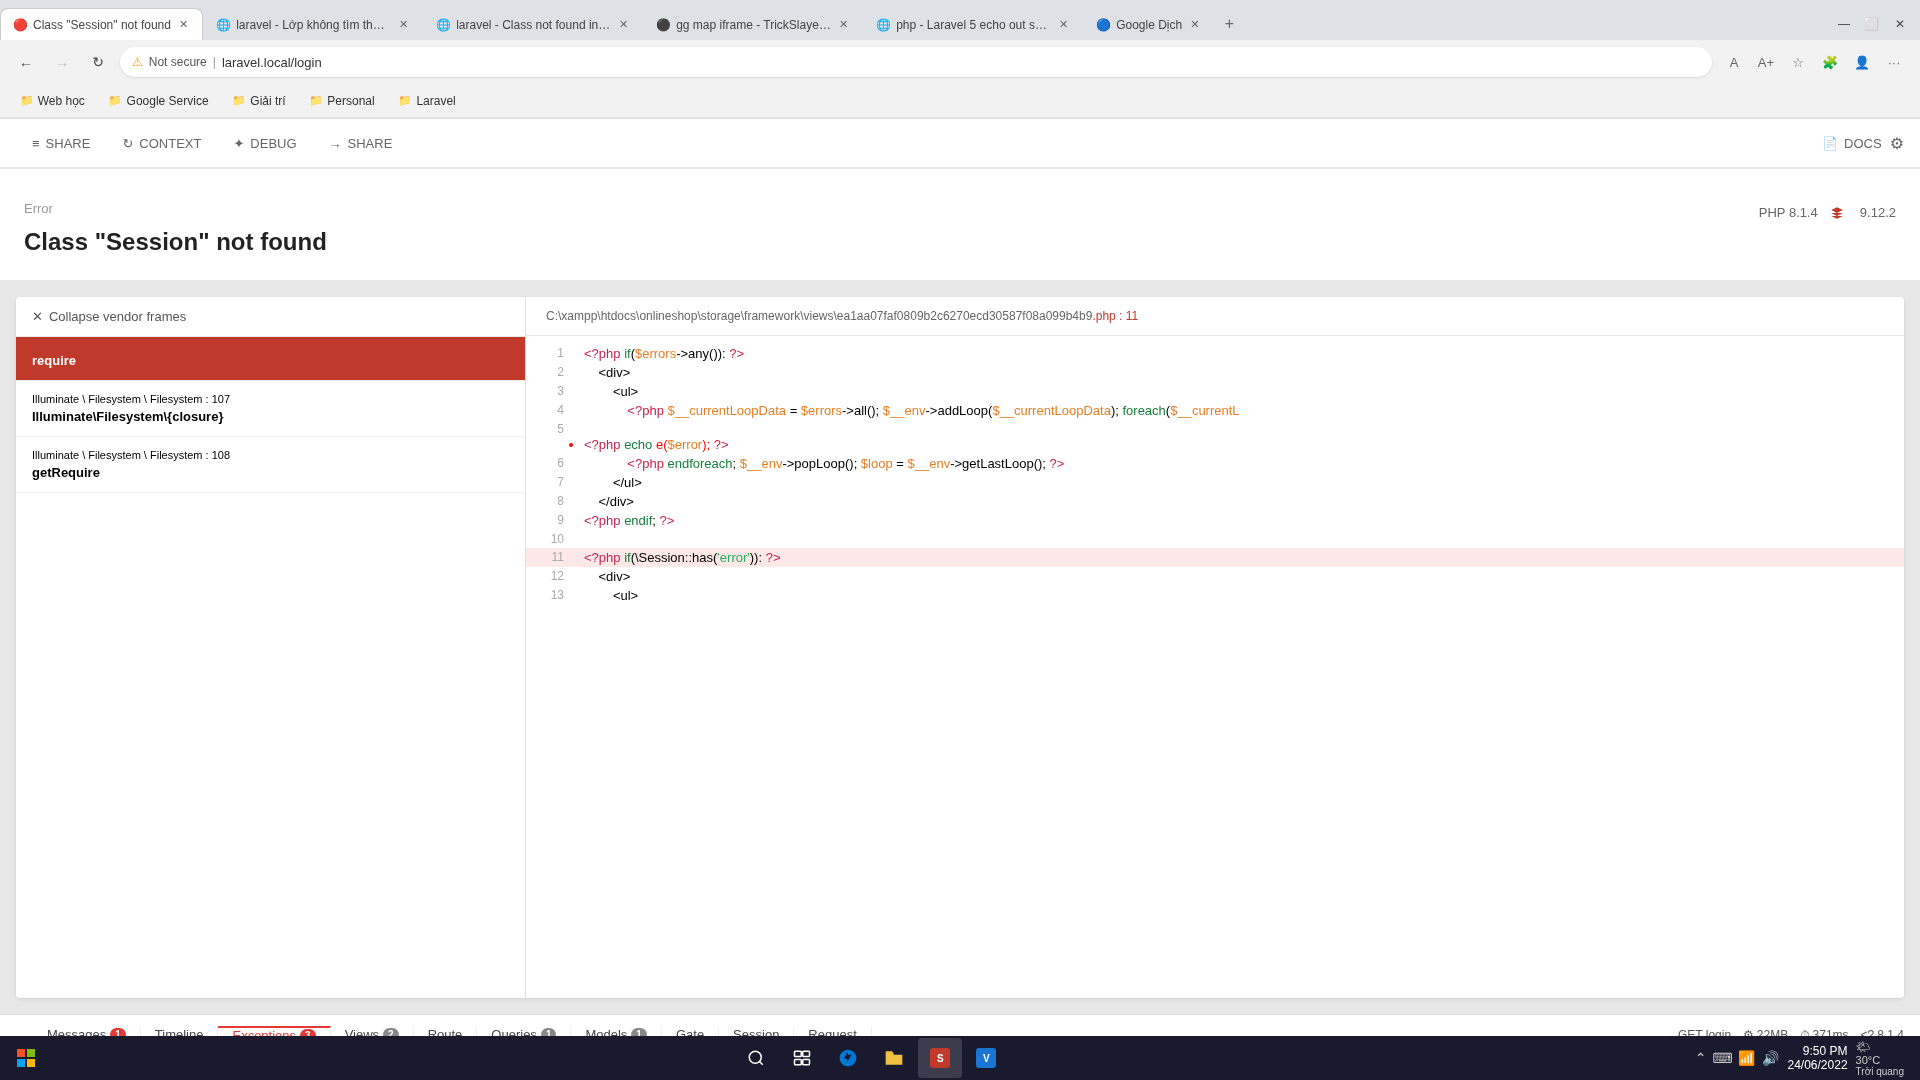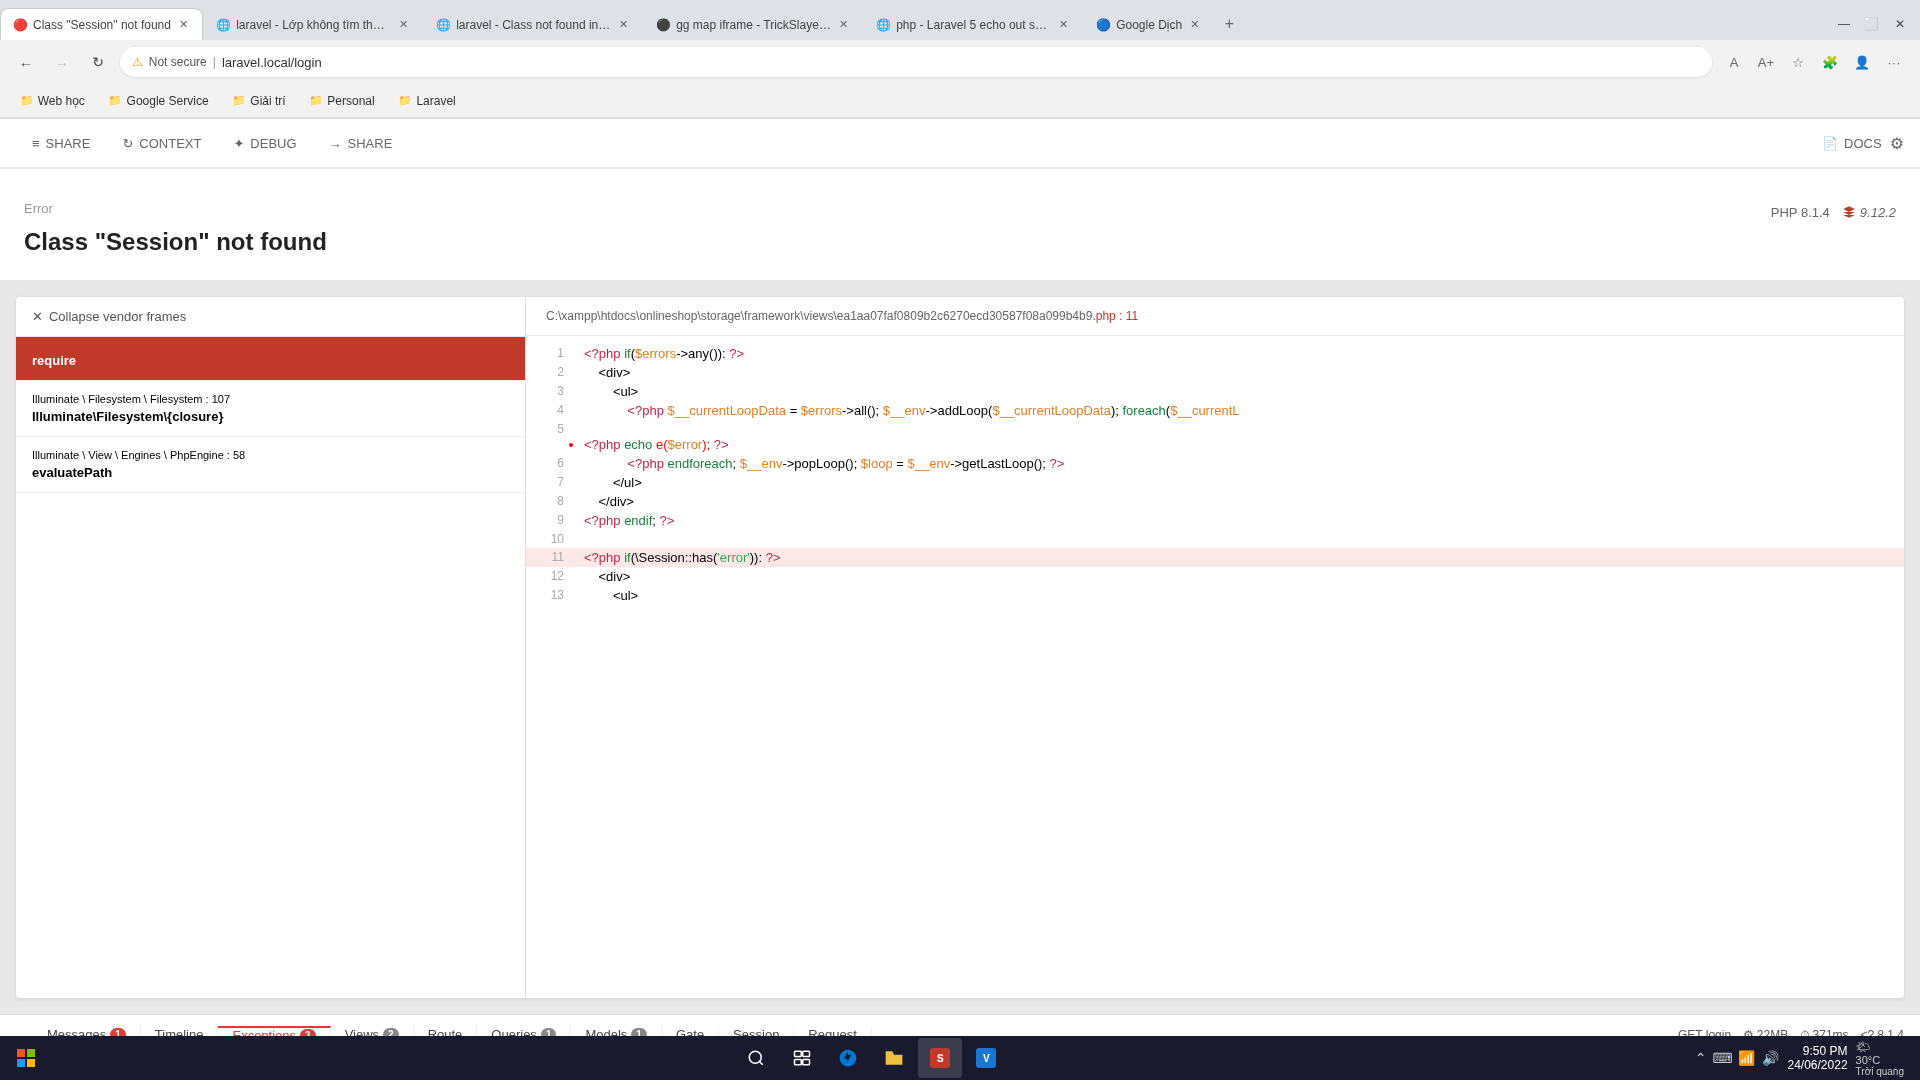--- a/index.html
+++ b/index.html
@@ -217,21 +217,21 @@
       <span>DOCS</span>
     </div>
     <div class="ig-settings">⚙</div>
   </div>
 
   <div class="error-header">
     <div class="error-meta">
       <span class="error-type">Error</span>
       <div class="error-meta-right">
         <span>PHP 8.1.4</span>
-        <span style="display:flex;align-items:flex-start;gap:4px;font-style:italic;">
+        <span style="display:flex;align-items:center;gap:16px;">
           <svg width="14" height="14" viewBox="0 0 24 24" fill="#c0392b">
               <path d="M12 2L2 7l10 5 10-5-10-5zM2 17l10 5 10-5M2 12l10 5 10-5"></path>
             </svg>
           <span>9.12.2</span>
         </span>
       </div>
     </div>
     <div class="error-message">Class "Session" not found</div>
   </div>
 
@@ -246,25 +246,25 @@
 
         <div class="frame-item active">
           <div class="frame-method">require</div>
         </div>
 
         <div class="frame-item">
           <div class="frame-path">Illuminate \ Filesystem \ Filesystem : 107</div>
           <div class="frame-method">Illuminate\Filesystem\{closure}</div>
         </div>
 
-
         <div class="frame-item">
-          <div class="frame-path">Illuminate \ View \ Engines \ PhpEngine : 58</div>
-          <div class="frame-method">evaluatePath</div>
-        </div>
+          <div class="frame-path">Illuminate \ Filesystem \ Filesystem : 108</div>
+          <div class="frame-method">getRequire</div>
+        </div>
+
 
       </div>
 
       <div class="code-panel">
         <div class="code-file-path">
           C:\xampp\htdocs\onlineshop\storage\framework\views\ea1aa07faf0809b2c6270ecd30587f08a099b4b9<span>.php : 11</span>
         </div>
         <div class="code-rows" id="code-rows">
             <div class="code-row">
               <div class="line-num">1</div>

